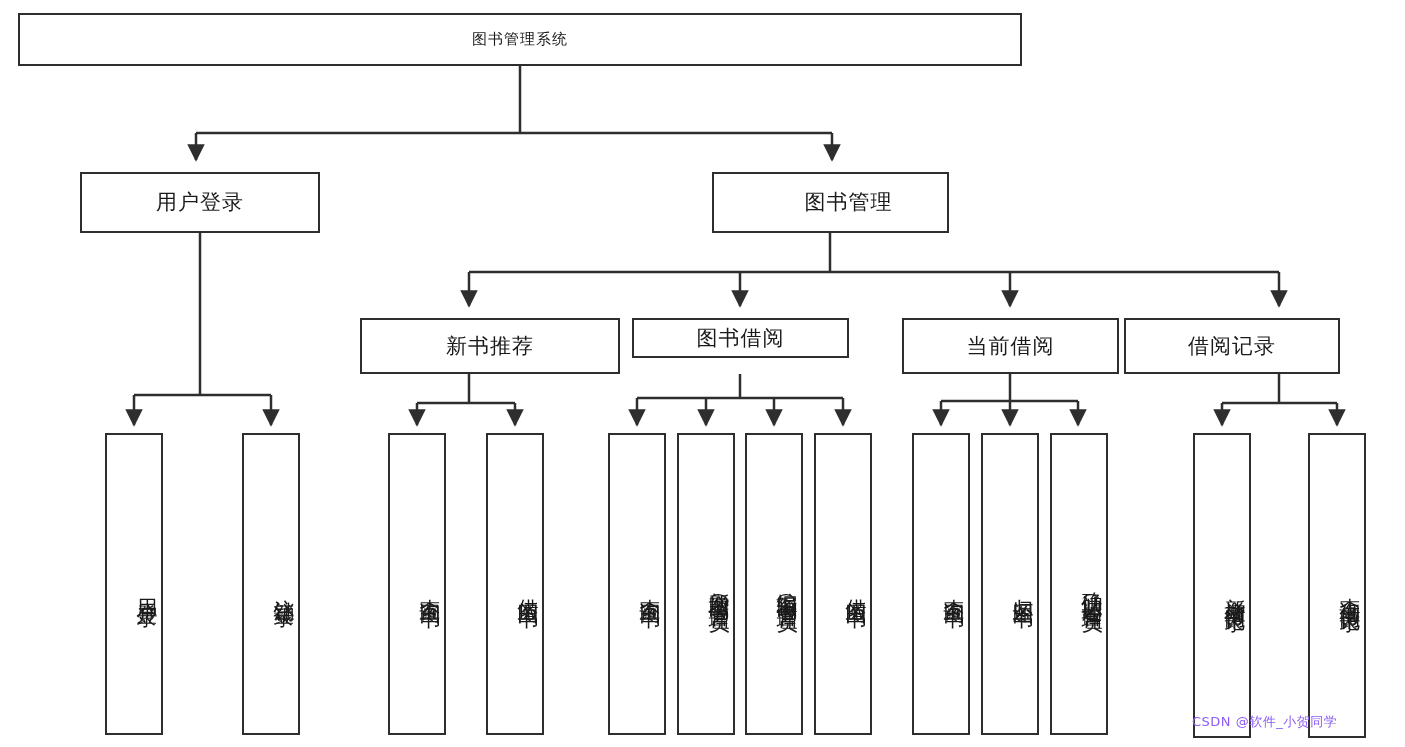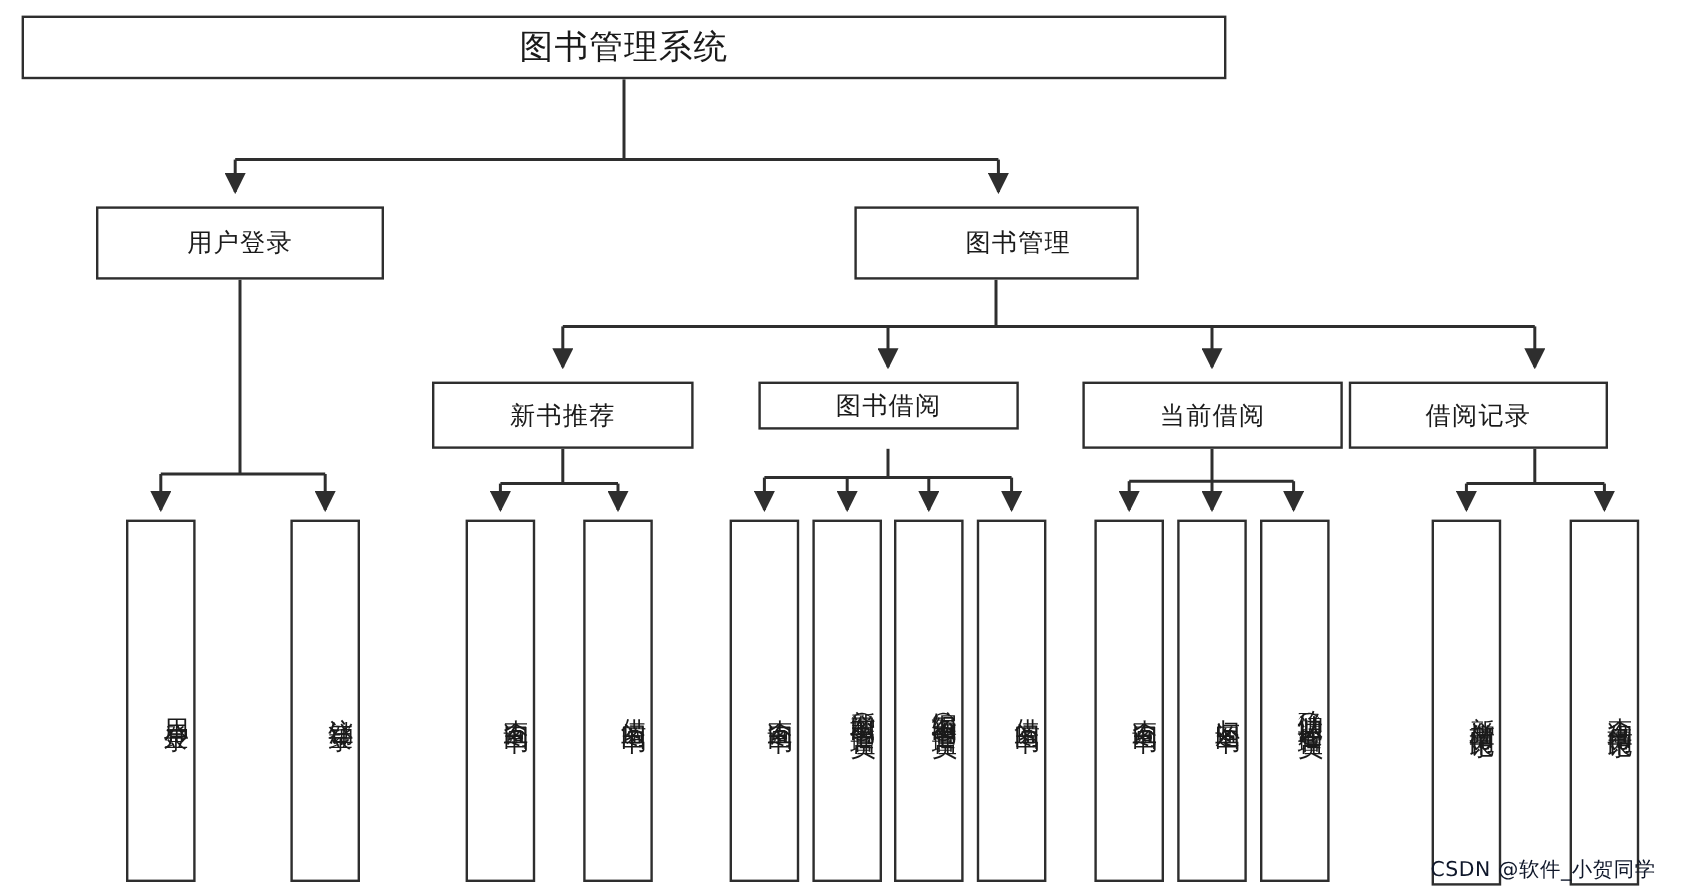--- a/index.html
+++ b/index.html
@@ -36,40 +36,40 @@
     justify-content: center;
     color: #1a1a1a;
     z-index: 2;
   }
   .node.h {
     font-size: 21px;
     line-height: 1.15;
     letter-spacing: 1px;
   }
   .node.root {
-    font-size: 28px;
+    font-size: 15px;
   }
   .node.v {
     writing-mode: vertical-rl;
     text-orientation: upright;
     font-size: 21px;
     letter-spacing: 3px;
     padding-top: 8px;
     align-items: flex-start;
     justify-content: center;
   }
   .node.v .vlabel {
     writing-mode: vertical-rl;
     text-orientation: upright;
     white-space: nowrap;
   }
   .watermark {
     position: absolute;
-    color: #0f172a;
-    font-size: 17px;
+    color: #8b5cf6;
+    font-size: 13px;
     letter-spacing: 0.5px;
     white-space: nowrap;
     z-index: 3;
     user-select: none;
   }
 </style>
 </head>
 <body>
 
 <div id="canvas">
@@ -128,21 +128,21 @@
     <span>图书管理系统</span>
   </div>
 
   <div class="node h" style="left:80px; top:172px; width:240px; height:61px;">
     <span>用户登录</span>
   </div>
   <div class="node h" style="left:712px; top:172px; width:237px; height:61px;padding-left:36px;">
     <span>图书管理</span>
   </div>
 
-  <div class="node h" style="left:360px; top:318px; width:218px; height:56px;">
+  <div class="node h" style="left:360px; top:318px; width:260px; height:56px;">
     <span>新书推荐</span>
   </div>
   <div class="node h" style="left:632px; top:318px; width:217px; height:40px;">
     <span>图书借阅</span>
   </div>
   <div class="node h" style="left:902px; top:318px; width:217px; height:56px;text-align:center;">
     <span>当前借阅</span>
   </div>
   <div class="node h" style="left:1124px; top:318px; width:216px; height:56px;">
     <span>借阅记录</span>

